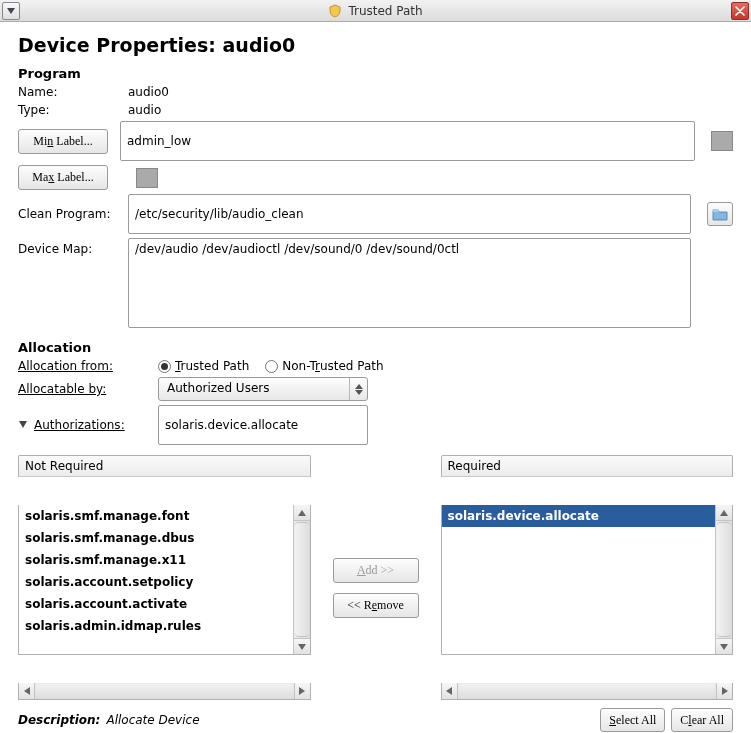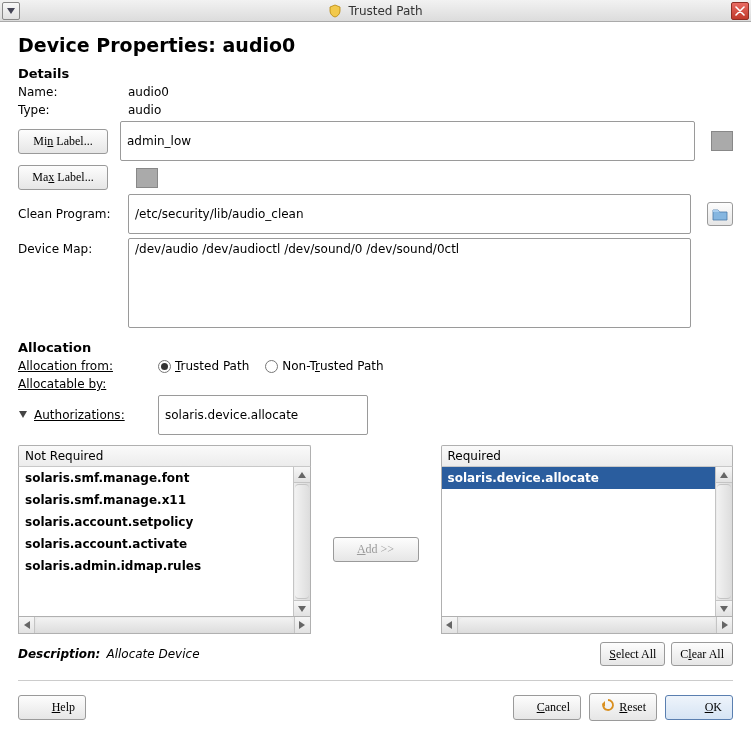--- a/index.html
+++ b/index.html
@@ -163,21 +163,21 @@
     width:10px;height:10px;display:inline-block;margin-right:6px;
   }
 
   
   .lists-area {
     display: flex;
     gap: 20px;
     margin-top: 10px;
     align-items: stretch;
   }
-  .list-col { flex: 1; display:flex; flex-direction:column; }
+  .list-col { flex: 1; display:flex; flex-direction:column;gap:28px; }
   .list-header {
     border: 1px solid #b0b0b0;
     border-bottom: 1px solid #c8c8c8;
     background: linear-gradient(to bottom,#fafafa,#ececec);
     padding: 3px 6px;
     font-size: 12px;
     border-top-left-radius: 2px; border-top-right-radius: 2px;
   }
   .list-body-wrap {
     position: relative;
@@ -292,21 +292,21 @@
       <svg viewBox="0 0 10 10">
           <path d="M1 1 L9 9 M9 1 L1 9" stroke="#fff" stroke-width="1.6" stroke-linecap="round"></path>
         </svg>
     </div>
   </div>
 
   <div class="content">
 
     <div class="page-title">Device Properties: audio0</div>
 
-    <div class="section-title">Details</div>
+    <div class="section-title">Program</div>
 
     <div class="row">
       <div class="lbl">Name:</div>
       <div class="val-static">audio0</div>
     </div>
     <div class="row">
       <div class="lbl">Type:</div>
       <div class="val-static">audio</div>
     </div>
 
@@ -355,39 +355,51 @@
         </span>
         <span class="radio">
           <span class="dot"></span>
           <span class="rl">Non-T<span class="ul">r</span>usted Path</span>
         </span>
       </div>
     </div>
 
     <div class="row">
       <div class="lbl-wide">Allocatable by:</div>
+      <div class="combo">
+        <div class="combo-text">Authorized Users</div>
+        <div class="combo-arrows">
+          <svg viewBox="0 0 8 5">
+              <polygon points="0,5 8,5 4,0" fill="#555"></polygon>
+            </svg>
+          <svg viewBox="0 0 8 5">
+              <polygon points="0,0 8,0 4,5" fill="#555"></polygon>
+            </svg>
+        </div>
+      </div>
     </div>
 
     <div class="row">
       <div class="lbl-wide">
         <span class="disclosure">
           <svg viewBox="0 0 10 10" width="10" height="10">
               <polygon points="1,2 9,2 5,9" fill="#444"></polygon>
             </svg>
         </span><span>Authorizations:</span>
       </div>
       <input class="field" style="flex: 0 0 210px;" value="solaris.device.allocate">
     </div>
 
     <div class="lists-area">
       <div class="list-col">
         <div class="list-header">Not Required</div>
         <div class="list-body-wrap">
           <div class="list-body" id="not-required-list">
               <div class="list-item">solaris.smf.manage.font</div>
+              <div class="list-item">solaris.smf.manage.dbus</div>
               <div class="list-item">solaris.smf.manage.x11</div>
               <div class="list-item">solaris.account.setpolicy</div>
               <div class="list-item">solaris.account.activate</div>
               <div class="list-item">solaris.admin.idmap.rules</div>
             </div>
           <div class="vscroll">
             <div class="sbtn">
                 <svg width="8" height="6" viewBox="0 0 8 6">
                   <polygon points="0,6 8,6 4,0" fill="#666"></polygon>
                 </svg>
@@ -411,20 +423,23 @@
               <svg width="6" height="8" viewBox="0 0 6 8">
                 <polygon points="0,0 0,8 6,4" fill="#666"></polygon>
               </svg>
             </div>
         </div>
       </div>
 
       <div class="mid-btns">
         <button class="btn disabled" disabled="">
           <span><span class="ul">A</span>dd &gt;&gt;</span>
+        </button>
+        <button class="btn">
+          <span>&lt;&lt; R<span class="ul">e</span>move</span>
         </button>
       </div>
 
       <div class="list-col">
         <div class="list-header">Required</div>
         <div class="list-body-wrap">
           <div class="list-body" id="required-list">
               <div class="list-item selected">solaris.device.allocate</div>
             </div>
           <div class="vscroll">

